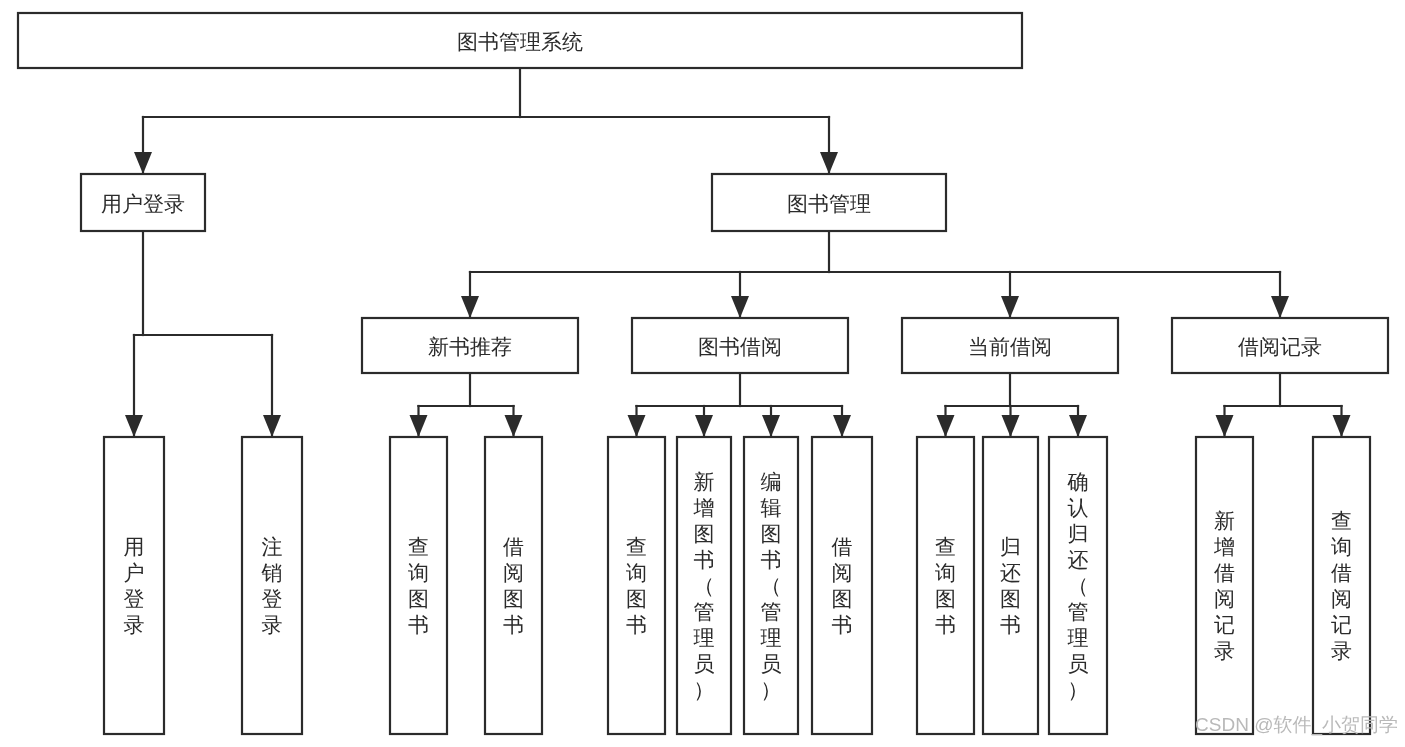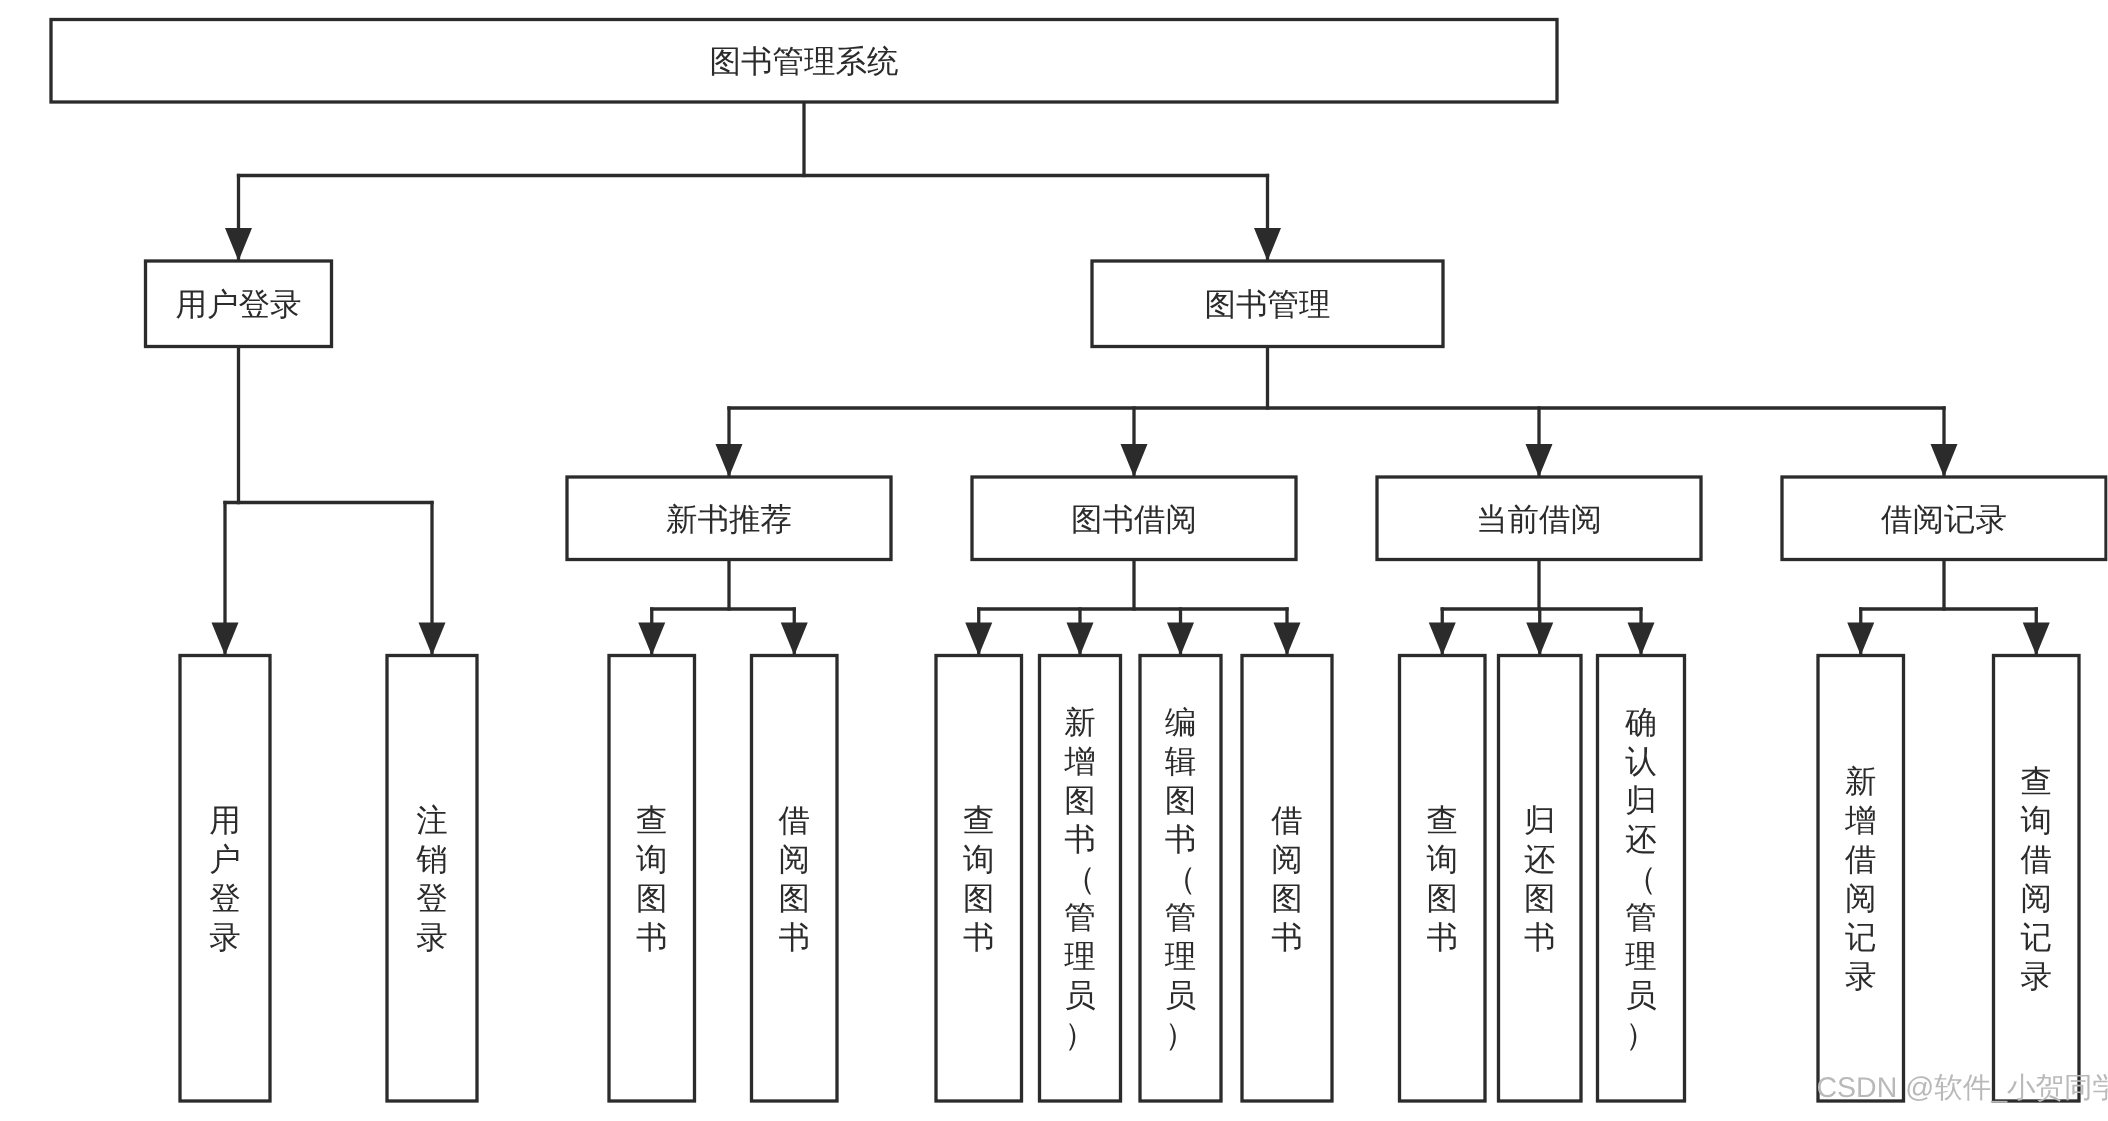--- a/index.html
+++ b/index.html
@@ -10,21 +10,20 @@
   body {
     width: 1405px;
     height: 747px;
     font-family: "Liberation Sans", "DejaVu Sans", sans-serif;
     overflow: hidden;
     position: relative;
   }
   #diagram-root {
     position: absolute;
     inset: 0;
-    padding-left: 16px;
   }
   svg#tree {
     display: block;
     width: 1405px;
     height: 747px;
   }
   .node-box {
     fill: #ffffff;
     stroke: #2b2b2b;
     stroke-width: 2.2;

